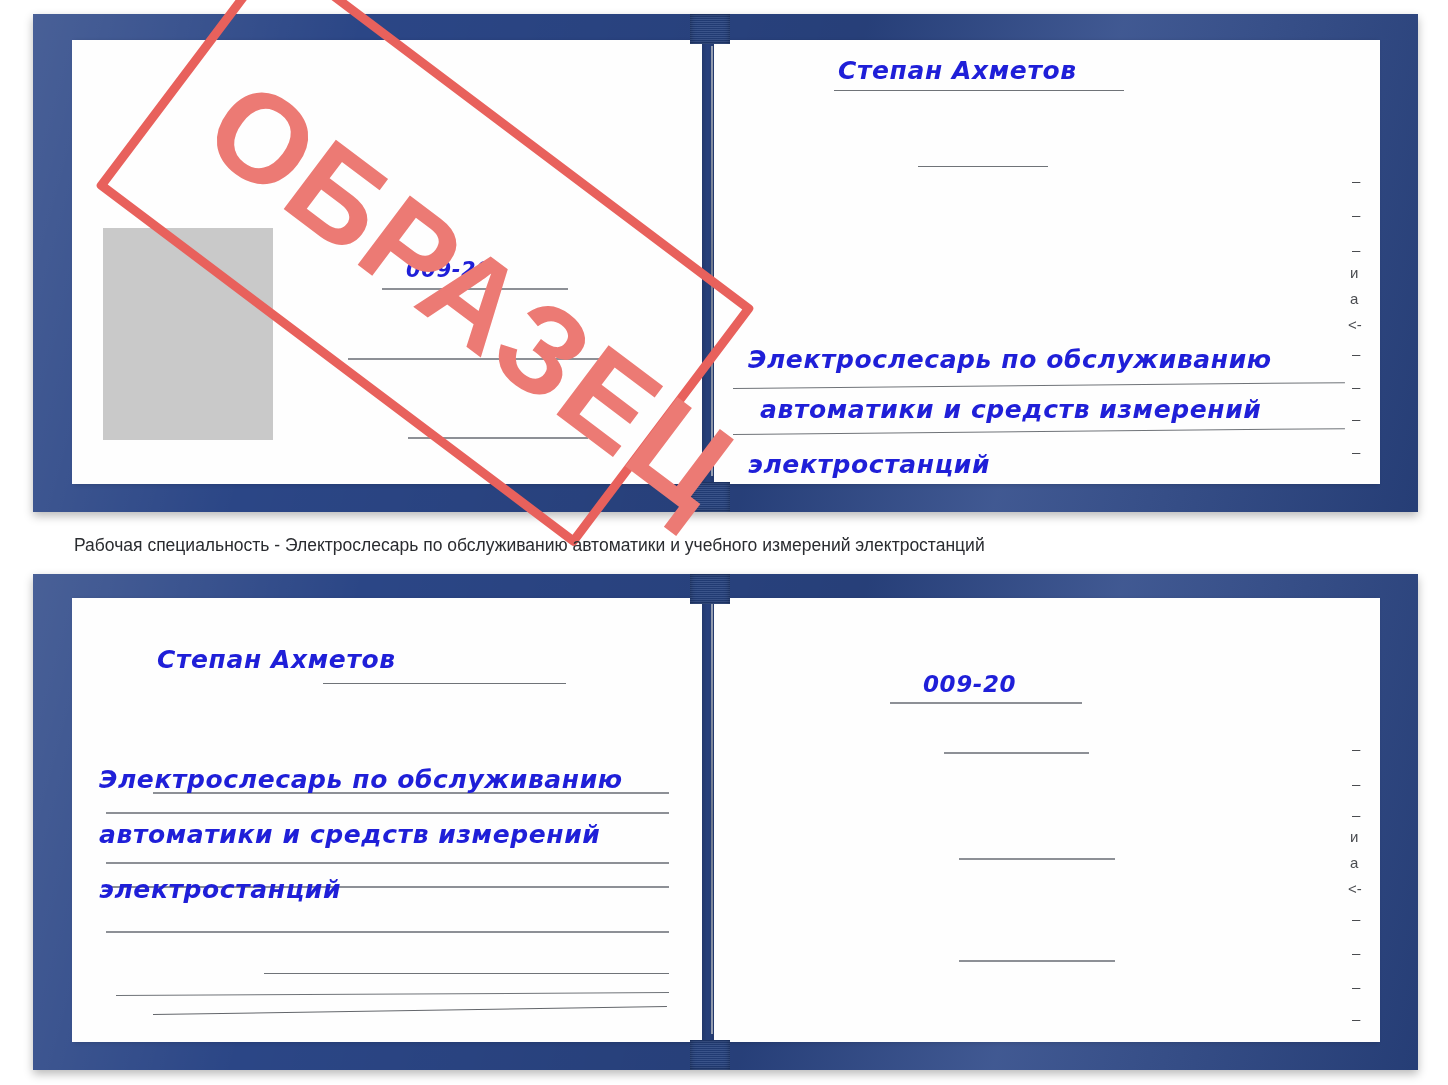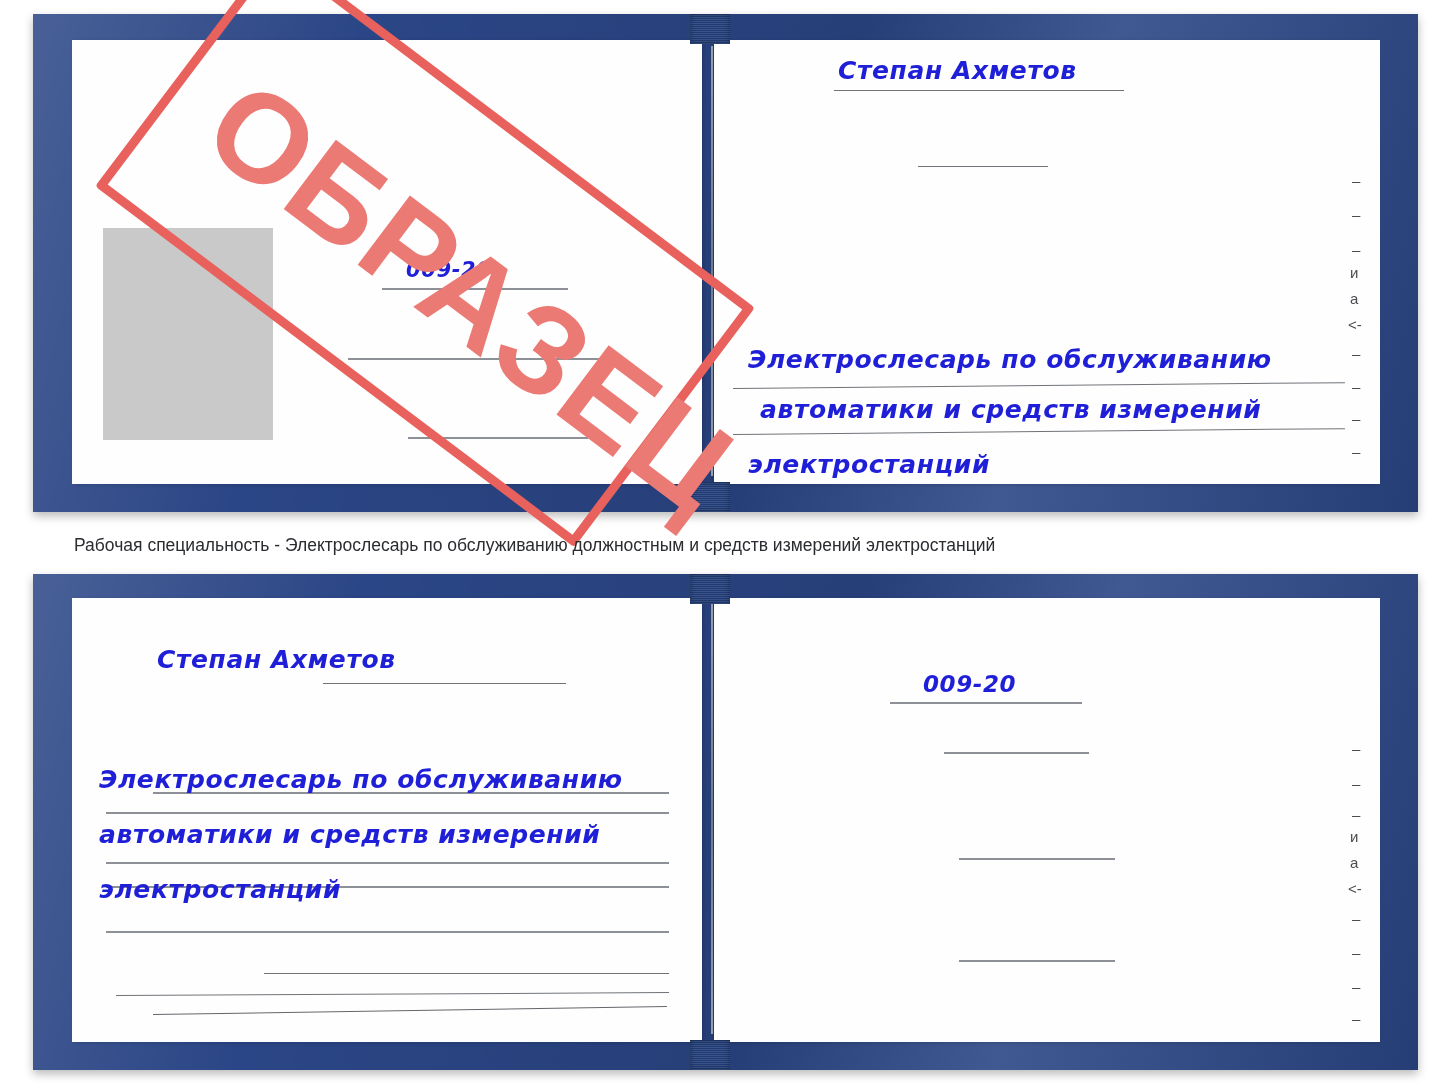--- a/index.html
+++ b/index.html
@@ -208,21 +208,21 @@
 <div class="edge-frag" style="left:1352px;top:345px;">–</div>
 <div class="edge-frag" style="left:1352px;top:378px;">–</div>
 <div class="edge-frag" style="left:1352px;top:410px;">–</div>
 <div class="edge-frag" style="left:1352px;top:443px;">–</div>
 
 <div class="stamp" style="left:95px;top:5px;width:620px;height:560px;">
   <div class="stamp-box" style="left:30px;top:92px;width:600px;height:300px;transform:rotate(37deg);transform-origin:center center;"></div>
   <div class="stamp-text" style="left:76px;top:188px;width:520px;text-align:center;font-size:126px;transform:rotate(37deg);transform-origin:center center;">ОБРАЗЕЦ</div>
 </div>
 
-<div class="caption" style="left:74px;top:533px;">Рабочая специальность - Электрослесарь по обслуживанию должностным и средств измерений электростанций</div>
+<div class="caption" style="left:74px;top:533px;">Рабочая специальность - Электрослесарь по обслуживанию автоматики и учебного измерений электростанций</div>
 
 <div class="book" style="left:33px;top:574px;width:1385px;height:496px;"></div>
 <div class="spine-tab" style="left:690px;top:574px;width:40px;height:30px;"></div>
 <div class="spine-tab" style="left:690px;top:1040px;width:40px;height:30px;"></div>
 
 <div class="page left" style="left:72px;top:598px;width:630px;height:444px;"></div>
 
 <div class="t center" style="left:80px;top:612px;width:600px;font-size:19px;color:#3b3d41;">Решением экзаменационной комиссии</div>
 
 <div class="hand" style="position:absolute;left:157px;top:645px;font-size:25px;z-index:6;">Степан Ахметов</div>

